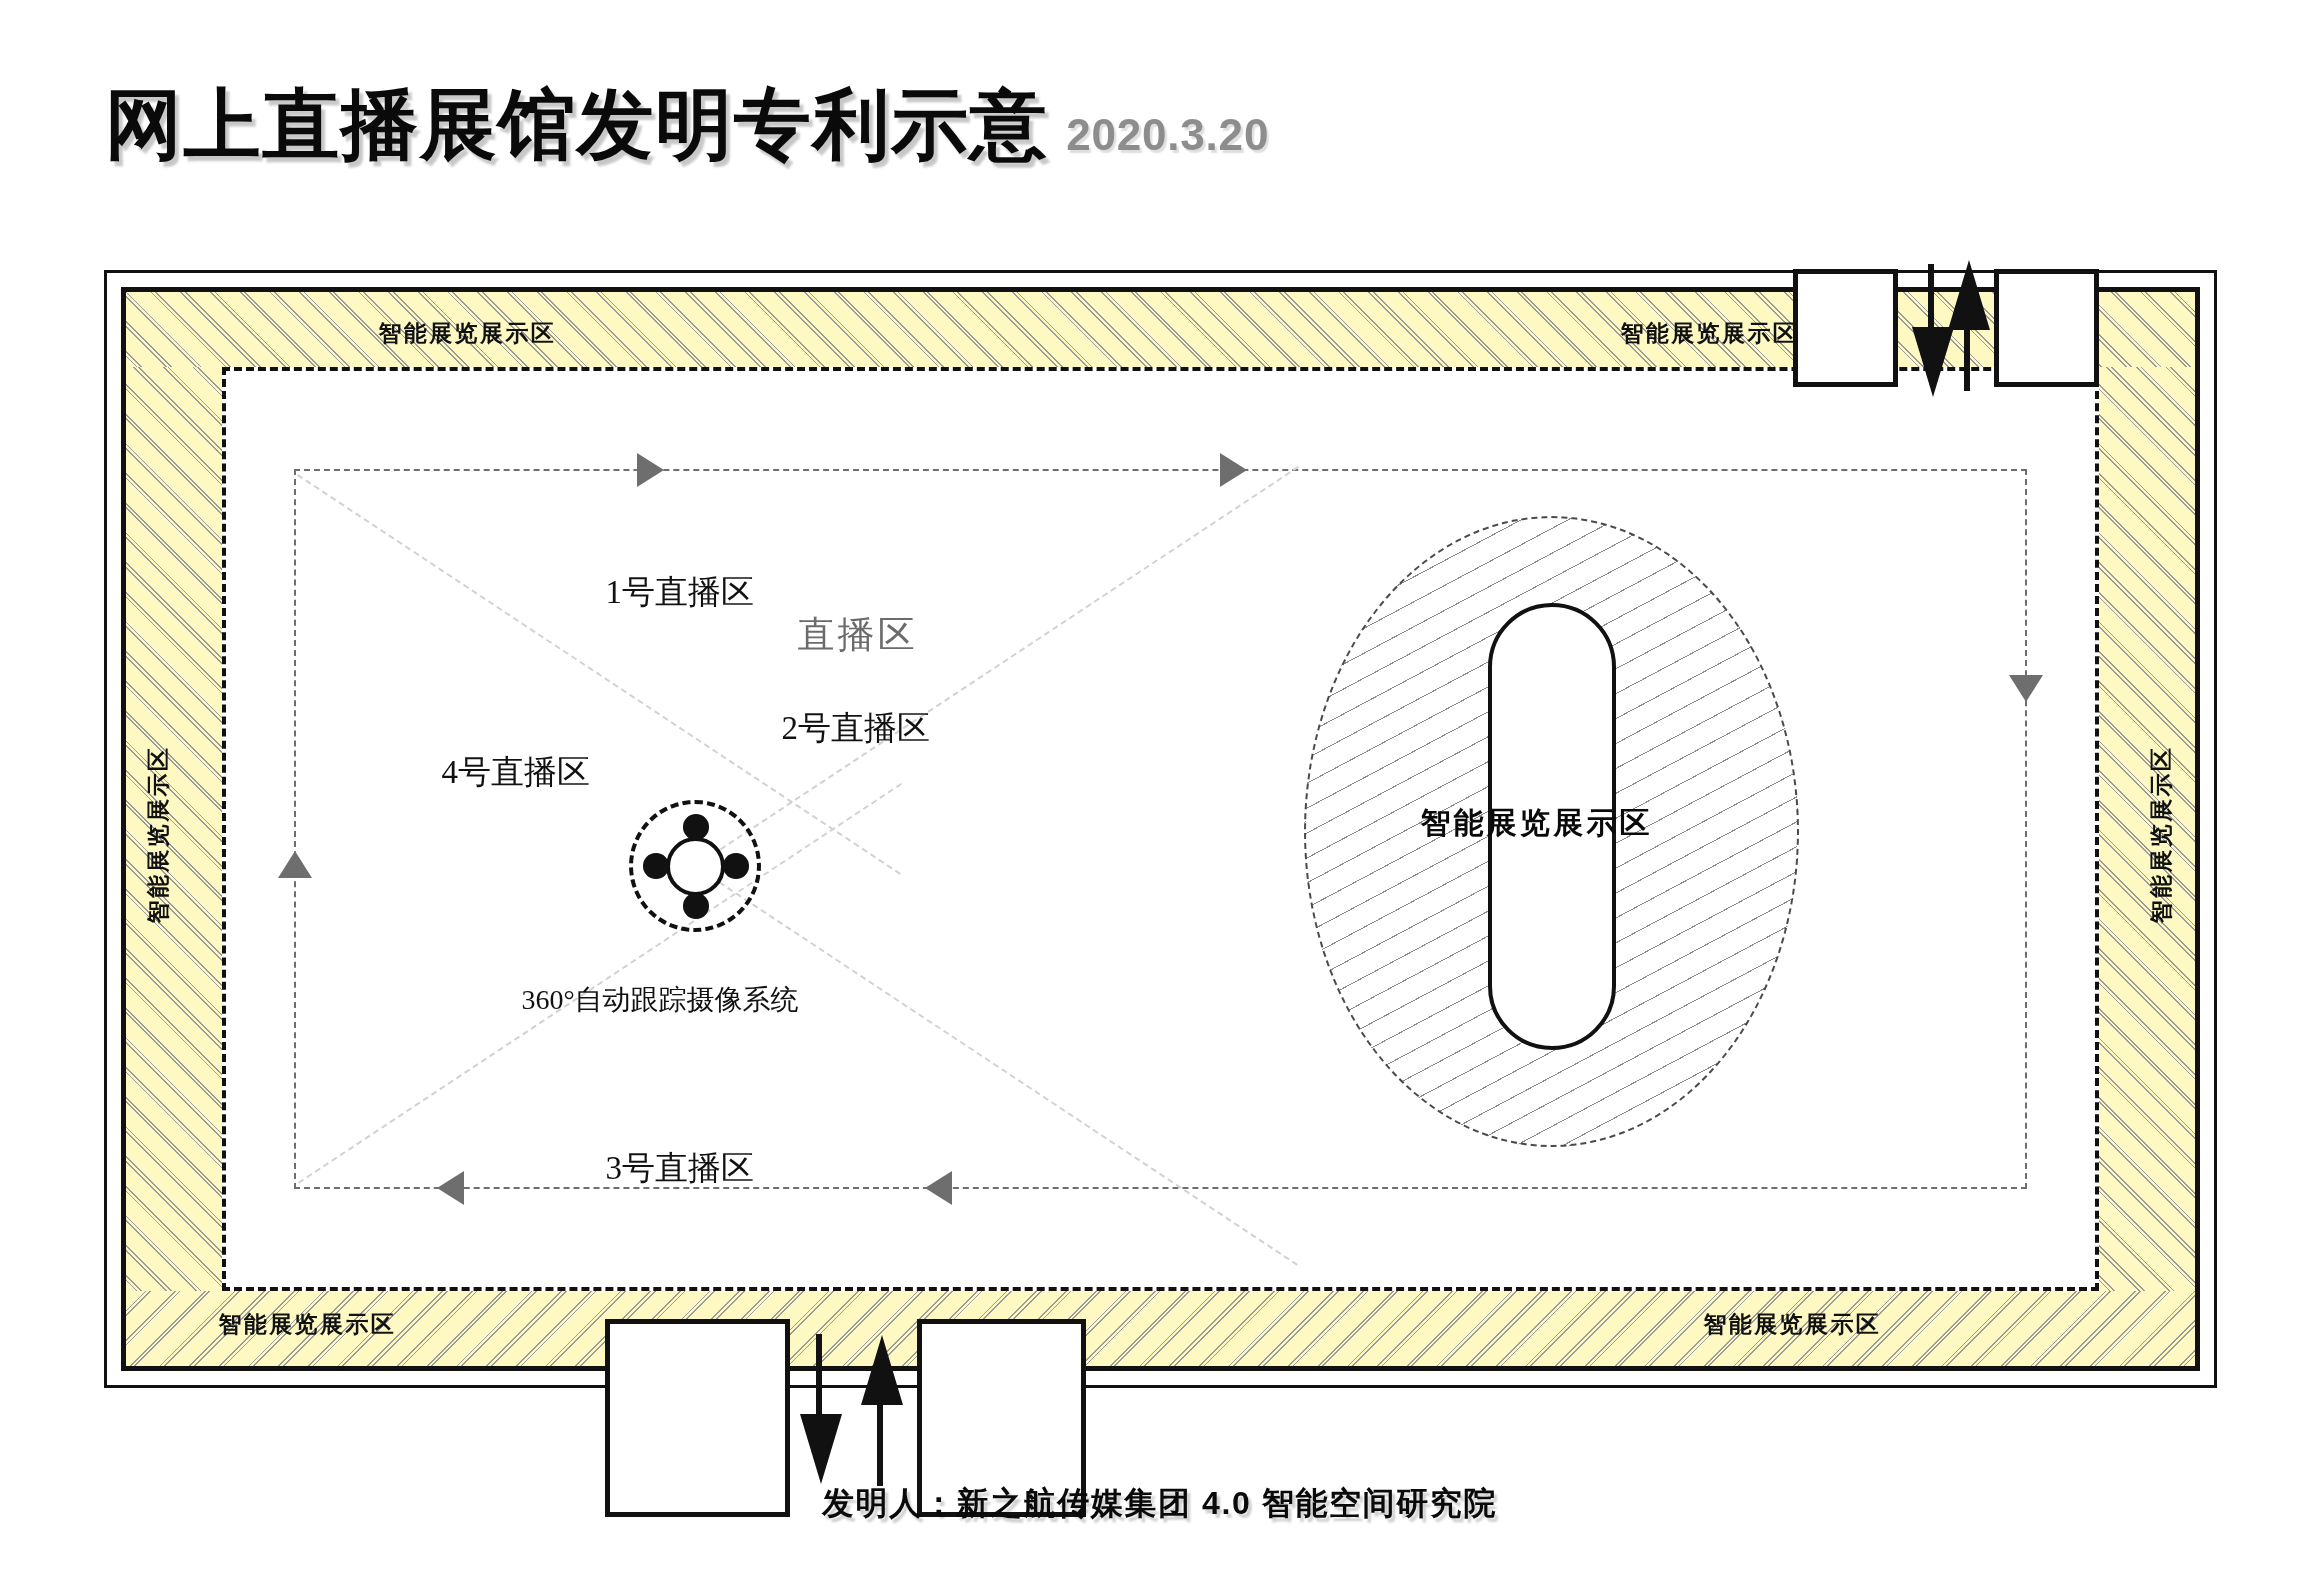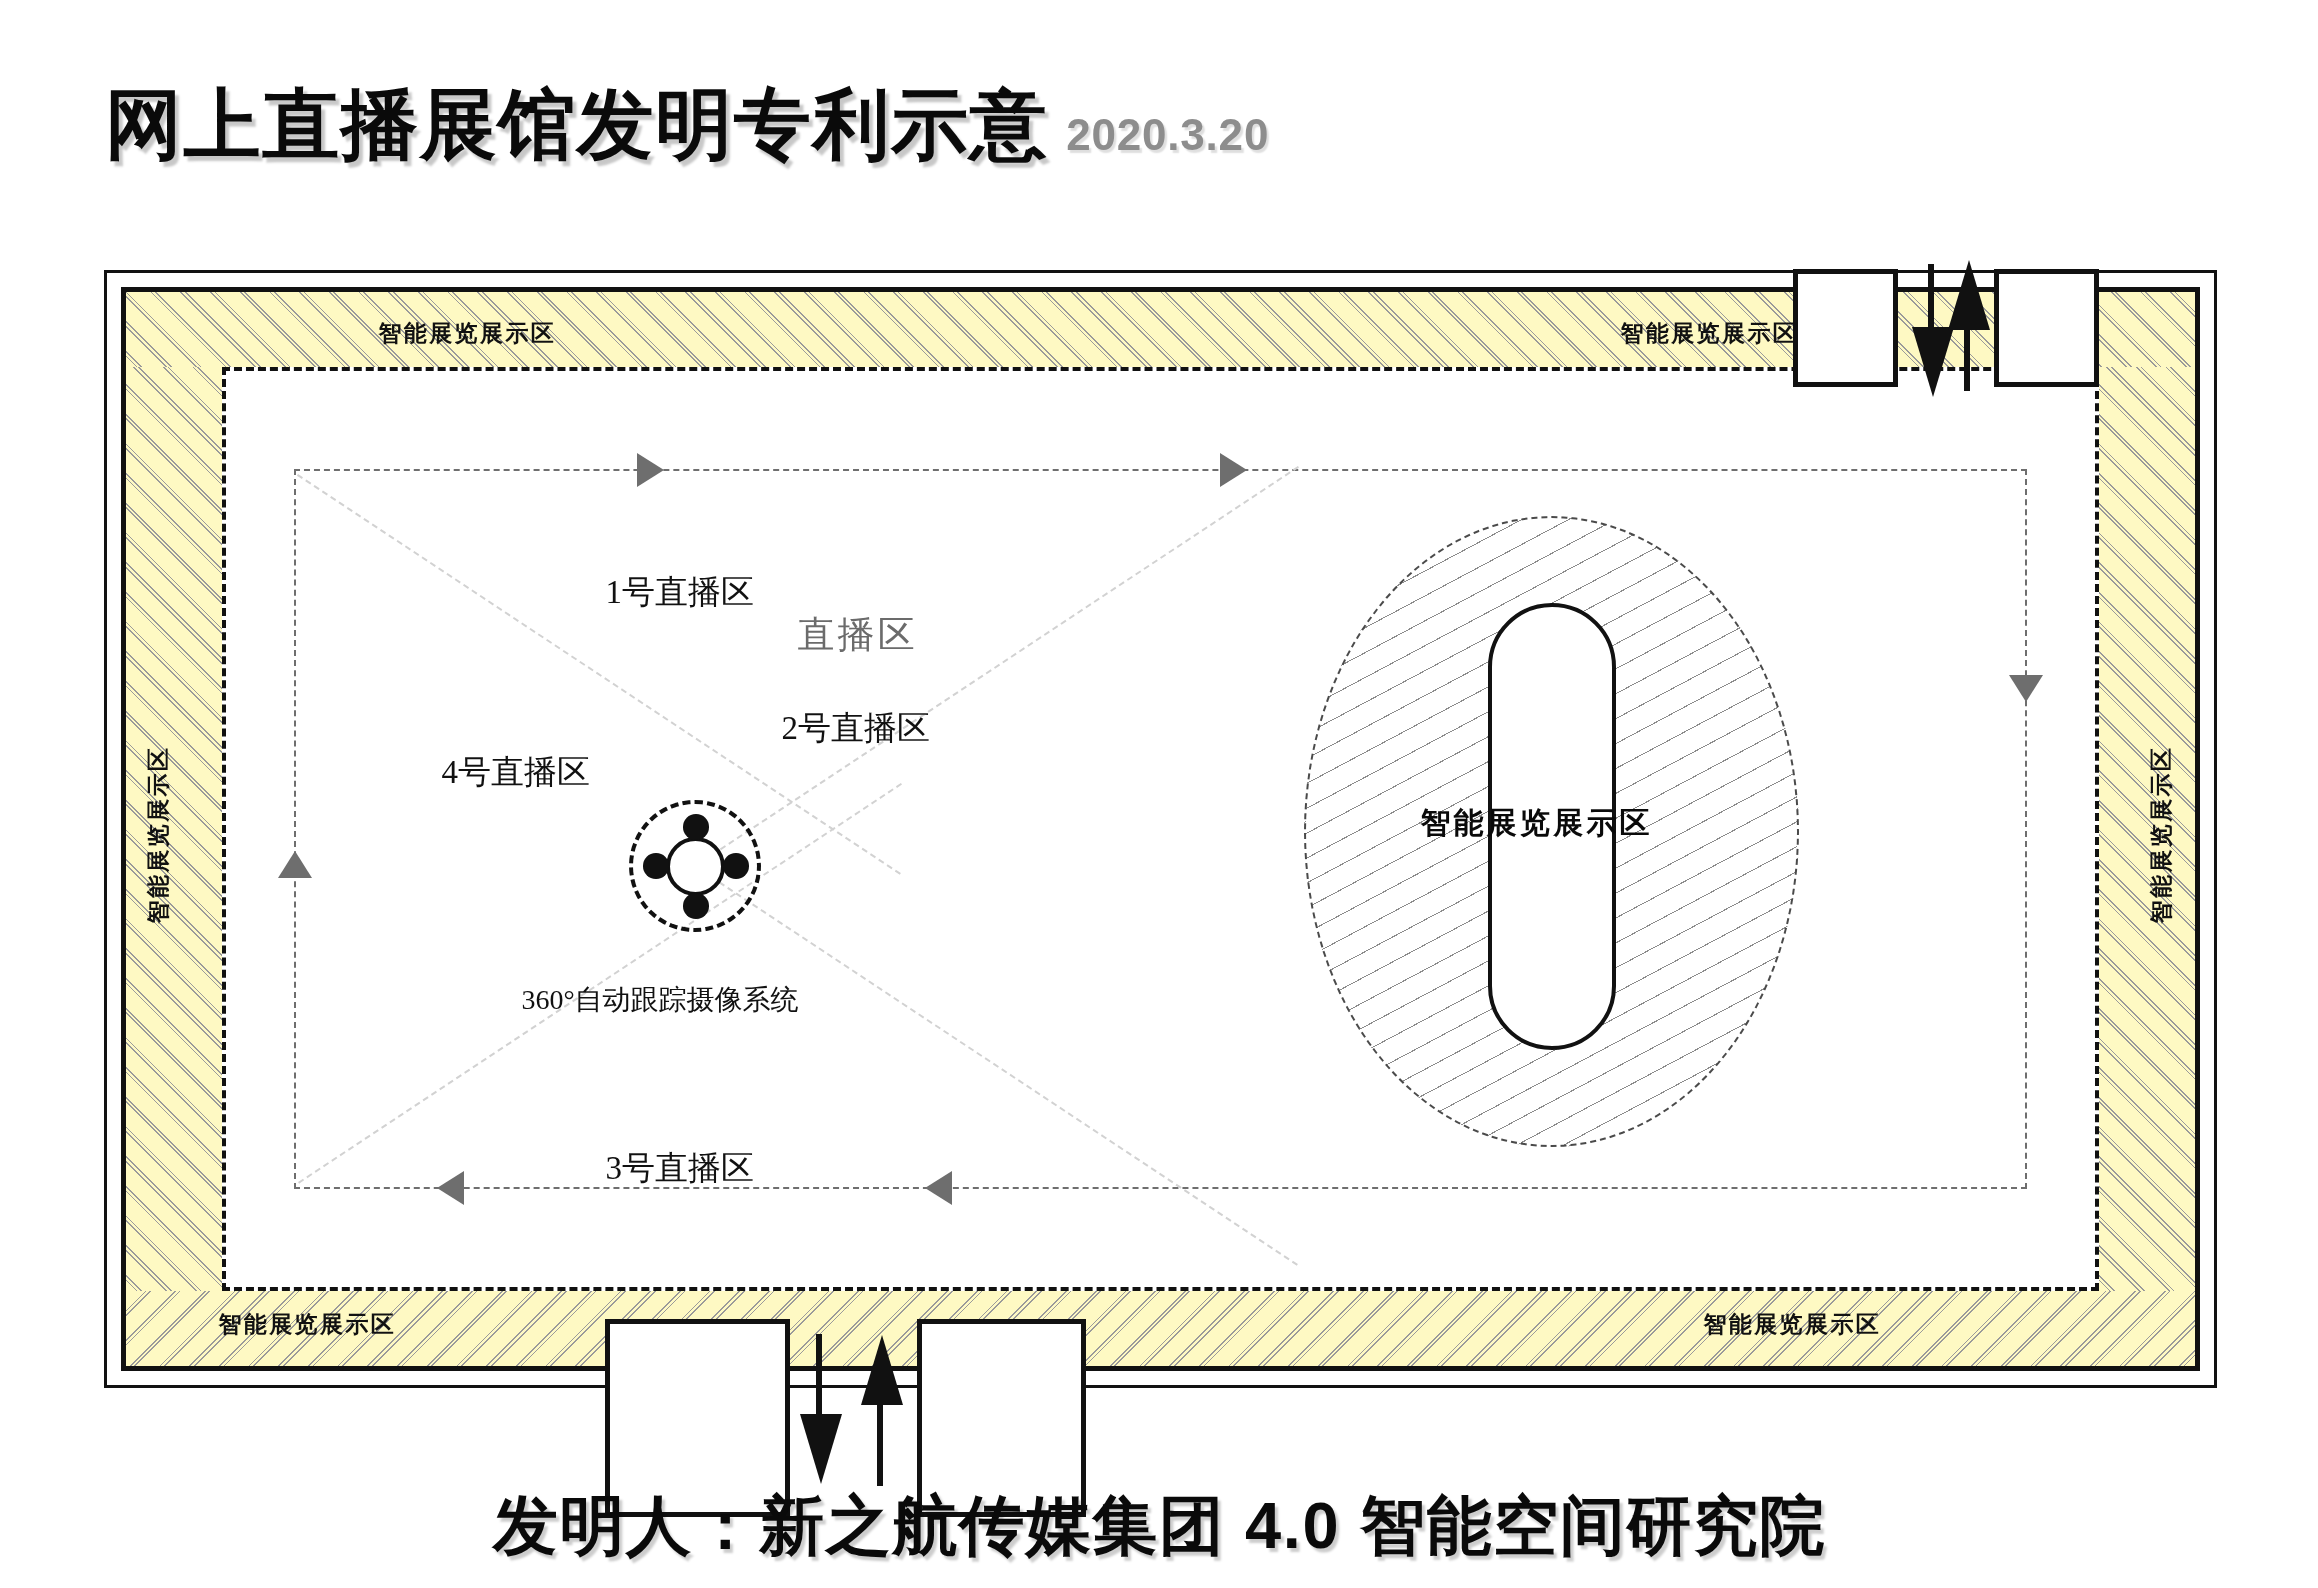--- a/index.html
+++ b/index.html
@@ -152,21 +152,21 @@
   .arrow-shaft { position: absolute; background: #111; }
   .arrow-head { position: absolute; width: 0; height: 0; }
   .ah-down { border-left: 21.6px solid transparent; border-right: 21.6px solid transparent; border-top: 70px solid #111; }
   .ah-up   { border-left: 21.6px solid transparent; border-right: 21.6px solid transparent; border-bottom: 70px solid #111; }
 
   
   .footer {
     position: absolute; left: 0; top: 1482px; width: 2319px;
     text-align: center;
     font-family: "Liberation Sans", "DejaVu Sans", sans-serif;
-    font-weight: 700; font-size: 65px; color: #0a0a0a;
+    font-weight: 700; font-size: 32px; color: #0a0a0a;
     letter-spacing: 1.6px;
     text-shadow: 3.2px 4px 2.4px rgba(0,0,0,0.20);
   }
 </style>
 </head>
 <body>
 
 <div id="root">
 
   <div class="title-row">

